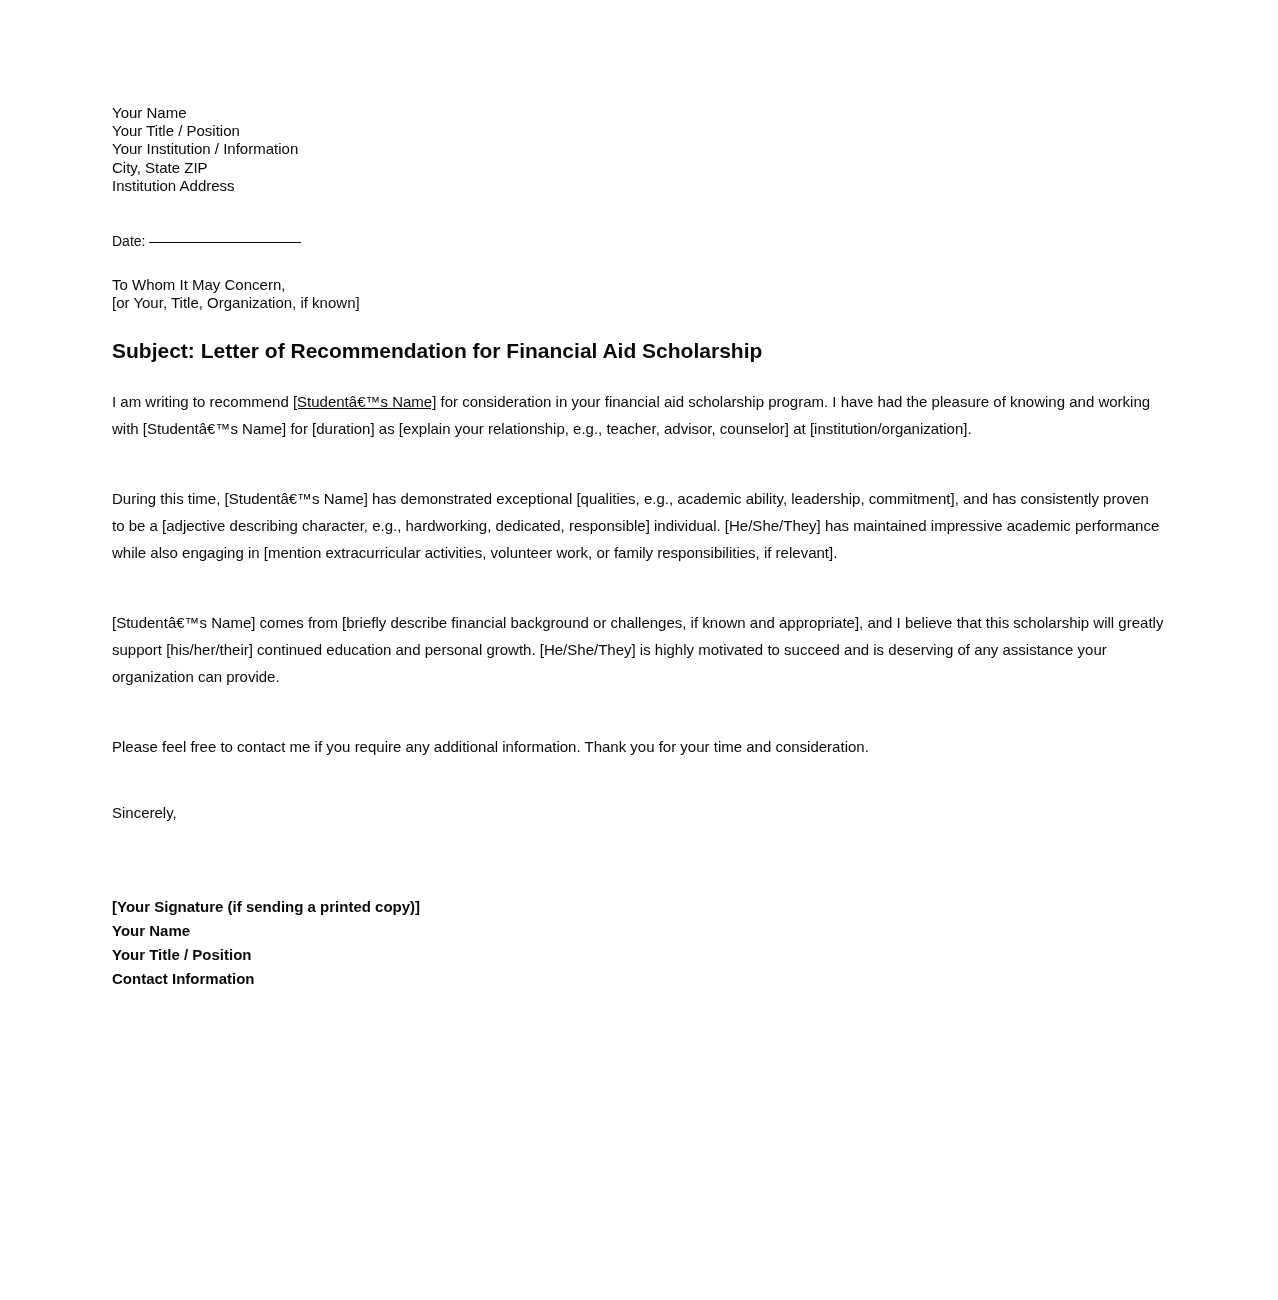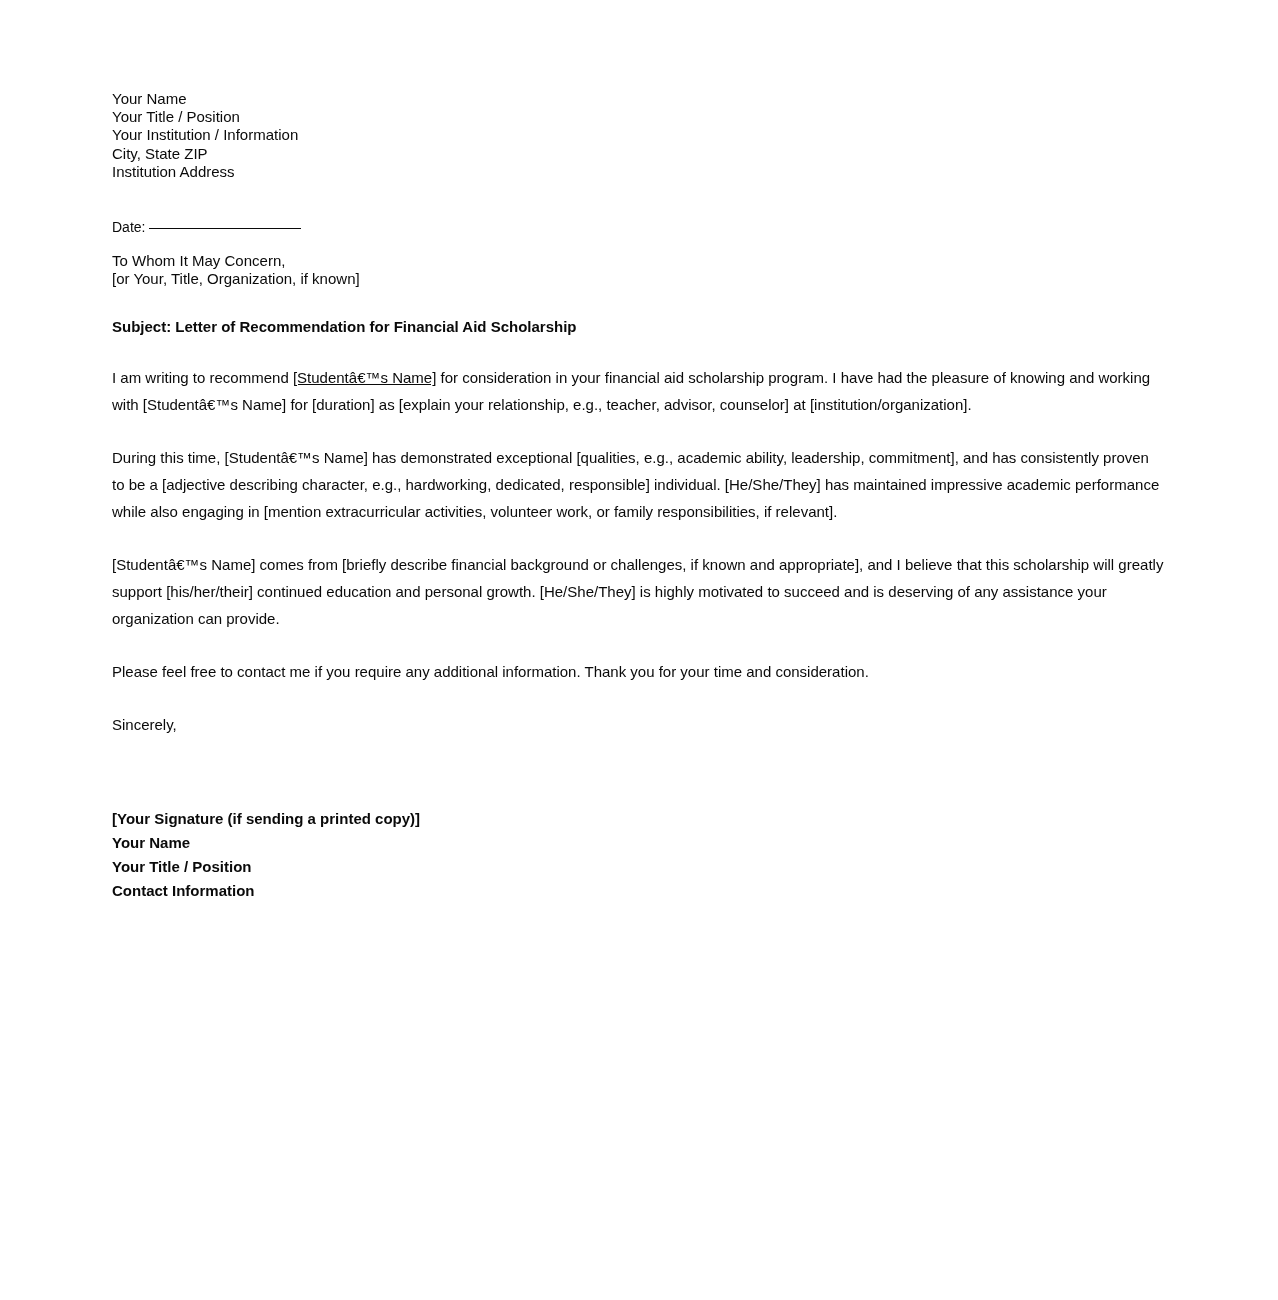--- a/index.html
+++ b/index.html
@@ -17,21 +17,21 @@
   }
   .page {
     position: relative;
     width: 1278px;
     height: 1300px;
     background: #ffffff;
   }
   .letter {
     position: absolute;
     left: 112px;
-    top: 90px;
+    top: 104px;
     width: 1052px;
   }
 
   
   .sender-block {
     font-size: 15px;
     line-height: 18.2px;
   }
   .sender-line {
     white-space: pre;
@@ -50,53 +50,53 @@
     display: inline-block;
     width: 152px;
     border-bottom: 1.6px solid #0a0a0a;
     margin-left: 4px;
     position: relative;
     top: -3px;
   }
 
   
   .recipient-block {
-    margin-top: 16px;
+    margin-top: 26px;
     font-size: 15px;
     line-height: 18.2px;
   }
   .recipient-line {
     white-space: pre;
   }
 
   
   .subject-line {
     margin-top: 30px;
-    font-size: 15px;
+    font-size: 21px;
     font-weight: bold;
     line-height: 18px;
   }
 
   
   .body-para {
-    margin-top: 26px;
+    margin-top: 43px;
     font-size: 15px;
     line-height: 27px;
     text-align: left;
   }
   .body-para.first {
     margin-top: 28px;
   }
   .underlined {
     text-decoration: underline;
   }
 
   
   .closing {
-    margin-top: 26px;
+    margin-top: 39px;
     font-size: 15px;
     line-height: 27px;
   }
 
   
   .signature-block {
     margin-top: 69px;
     font-size: 15px;
     line-height: 24px;
     font-weight: bold;

